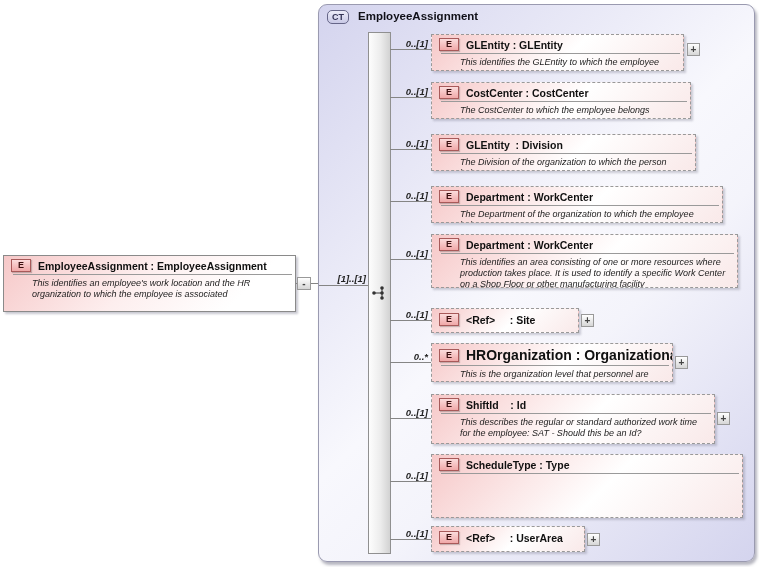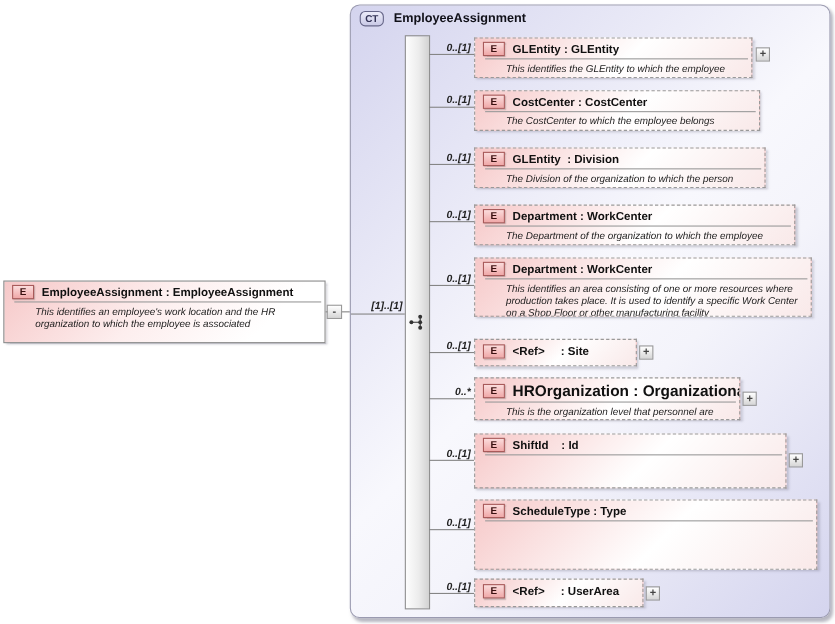--- a/index.html
+++ b/index.html
@@ -14,21 +14,21 @@
     background:linear-gradient(135deg,#f6c8c8 0%,#fdeeee 45%,#ffffff 80%);
     box-shadow:2px 2px 2px rgba(120,120,140,.4);
   }
   
   .panel{
     position:absolute;left:318px;top:4px;width:437px;height:558px;
     box-sizing:border-box;border:1px solid #9a9ab0;border-radius:9px;
     background:linear-gradient(135deg,#d4d4ee 0%,#f8f8fd 48%,#f4f4fb 62%,#d4d4ee 100%);
     box-shadow:2px 3px 3px rgba(110,110,130,.5);
   }
-  .ct-header{position:absolute;left:8px;top:5px;display:flex;align-items:center;gap:9px;}
+  .ct-header{position:absolute;left:8px;top:5px;display:flex;gap:9px;}
   .ct-badge{
     box-sizing:border-box;min-width:22px;height:14px;padding:0 3px;
     border:1px solid #666688;border-radius:5px;
     background:linear-gradient(#ececf9,#c9c9e6);
     font-size:9px;line-height:12px;font-weight:bold;color:#333355;text-align:center;
   }
   .ct-title{font-weight:bold;font-size:11.5px;color:#101018;}
   
   .seq-bar{
     position:absolute;left:49px;top:27px;width:23px;height:522px;box-sizing:border-box;
@@ -197,20 +197,21 @@
   <div class="plus" style="left:356px;top:351px;">+</div>
 
   <div class="hline" style="left:71px;top:413px;width:41px;"></div>
   <div class="card" style="top:402px;">0..[1]</div>
   <div class="ebox" style="top:389px;width:284px;height:50px;">
     <div class="trow">
       <span class="e-badge">E</span>
       <span class="elabel">ShiftId    : Id</span>
     </div>
     <div class="esep"></div>
+    <div class="edesc">This describes the regular or standard authorized work time for the employee: SAT - Should this be an Id?</div>
   </div>
   <div class="plus" style="left:398px;top:407px;">+</div>
 
   <div class="hline" style="left:71px;top:476px;width:41px;"></div>
   <div class="card" style="top:465px;">0..[1]</div>
   <div class="ebox" style="top:449px;width:312px;height:64px;">
     <div class="trow">
       <span class="e-badge">E</span>
       <span class="elabel">ScheduleType : Type</span>
     </div>

